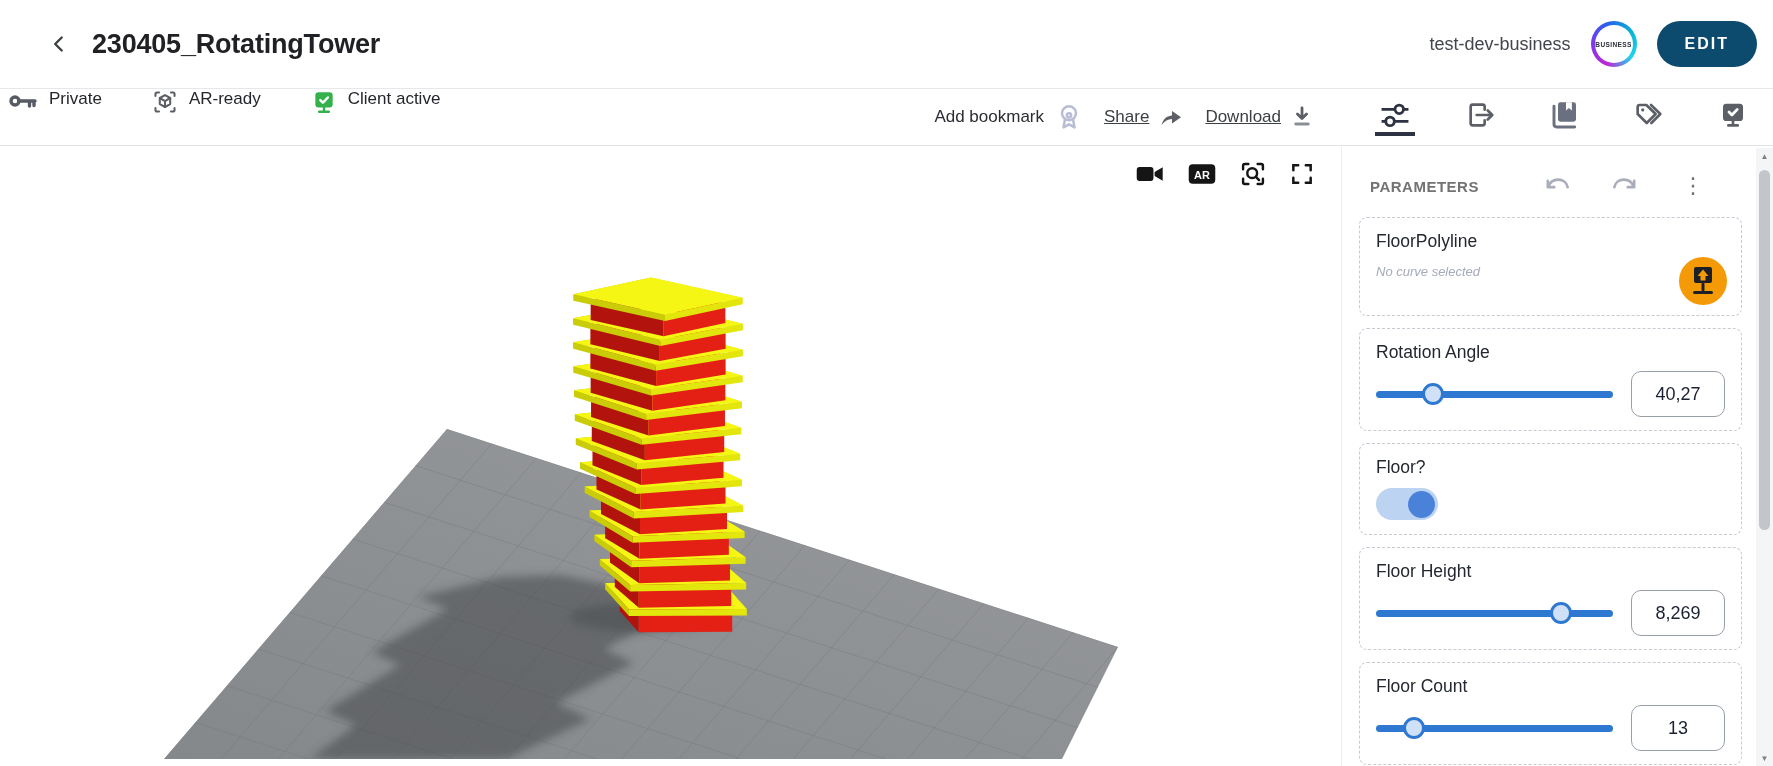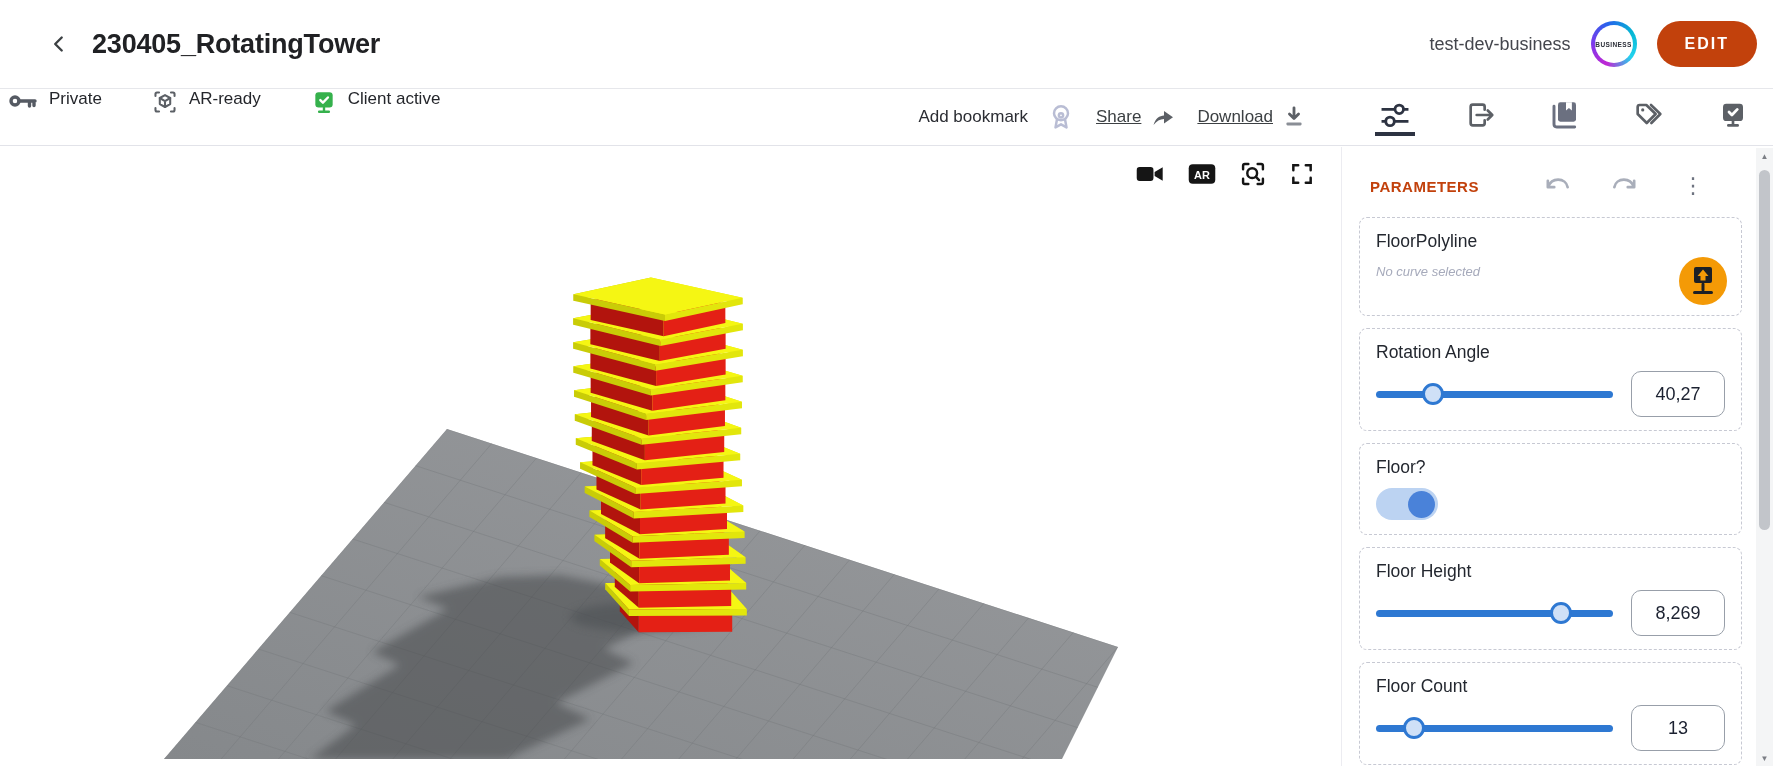--- a/index.html
+++ b/index.html
@@ -10,48 +10,48 @@
   .header { height:88px; display:flex; align-items:center; padding:0 16px 0 44px; background:#fff; }
   .back-btn { width:30px; height:30px; display:flex; align-items:center; justify-content:center; cursor:pointer; margin-right:18px; }
   .page-title { font-size:27px; font-weight:700; color:#202124; letter-spacing:-0.2px; }
   .header-right { margin-left:auto; display:flex; align-items:center; gap:20px; }
   .account-name { font-size:18px; color:#44464d; }
   .badge { width:46px; height:46px; border-radius:50%; padding:4px;
     background:conic-gradient(from 210deg,#d0d; display:inline-block;); }
   .badge { background:conic-gradient(from 200deg,#c026d3,#7c3aed,#2563eb,#06b6d4,#22d3ee,#c026d3); }
   .badge-inner { width:100%; height:100%; border-radius:50%; background:#fff; display:flex; align-items:center; justify-content:center;
     font-size:6.5px; font-weight:700; color:#2b2e38; letter-spacing:.4px; }
-  .edit-btn { background:#c2410c; color:#fff; border:none; border-radius:26px; padding:14px 28px;
+  .edit-btn { background:#0c4a6e; color:#fff; border:none; border-radius:26px; padding:14px 28px;
     font-size:16px; font-weight:700; letter-spacing:2px; cursor:pointer; font-family:inherit; }
 
   
   .toolbar { height:58px; border-top:1px solid #e6e7eb; border-bottom:1px solid #e2e3e9;
     display:flex; align-items:stretch; padding-left:8px; }
   .status-item { display:flex; gap:11px; font-size:17px; color:#24262b; margin-right:50px; }
-  .tb-actions { margin-left:auto; display:flex; align-items:center; gap:18px; }
-  .tb-link-group { display:flex; align-items:center; gap:8px; margin-left:2px; }
+  .tb-actions { margin-left:auto; display:flex; align-items:center; gap:10px; }
+  .tb-link-group { display:flex; align-items:center; gap:8px; margin-left:10px; }
   .tb-text { font-size:17px; color:#2b2d33; }
   .tb-link { font-size:17px; color:#3c4043; text-decoration:underline; cursor:pointer; }
   .tabs { width:420px; margin-left:18px; margin-right:10px; display:flex; justify-content:space-between;
     padding:0 10px 0 32px; }
   .tab { width:40px; display:flex; align-items:center; justify-content:center; border-bottom:4px solid transparent; cursor:pointer; }
   .tab.active { border-bottom-color:#2d3342; }
 
   
   .viewport { position:absolute; left:0; top:147px; width:1341px; height:691px; background:#fff; }
   .viewport svg.scene { position:absolute; inset:0; }
   .vp-icons { position:absolute; top:13px; right:26px; display:flex; align-items:center; gap:22px; }
   .vp-icons > span { cursor:pointer; display:flex; }
   .vp-bottom-line { position:absolute; left:0; right:0; bottom:7px; height:2px; background:#a9b6c9; }
   #grid line { stroke:#75787b; stroke-width:1; opacity:.4; }
 
   
   .panel { position:absolute; left:1341px; top:147px; width:415px; height:619px; background:#fff; border-left:1px solid #ececf1; }
   .panel-header { height:64px; display:flex; align-items:center; padding:14px 52px 0 28px; }
-  .panel-title { font-size:15px; font-weight:700; letter-spacing:.5px; color:#c2410c; }
+  .panel-title { font-size:15px; font-weight:700; letter-spacing:.5px; color:#737373; }
   .panel-actions { margin-left:auto; display:flex; align-items:center; gap:42px; }
   .panel-actions span { cursor:pointer; display:flex; }
   .kebab { font-size:22px; color:#6e7380; line-height:1; letter-spacing:0; }
   .cards { padding:6px 14px 0 17px; display:flex; flex-direction:column; gap:12px; }
   .card { border:1.5px dashed #c7c9d3; border-radius:8px; background:#fff; padding:13px 16px; position:relative; }
   .card-label { font-size:17.5px; color:#23272f; }
   .curve-placeholder { margin-top:12px; font-size:13px; font-style:italic; color:#a6aabb; }
   .curve-btn { position:absolute; right:14px; bottom:10px; width:48px; height:48px; border-radius:50%;
     background:#f49a06; border:none; cursor:pointer; display:flex; align-items:center; justify-content:center; }
   .slider-row { margin-top:8px; display:flex; align-items:center; gap:18px; }

